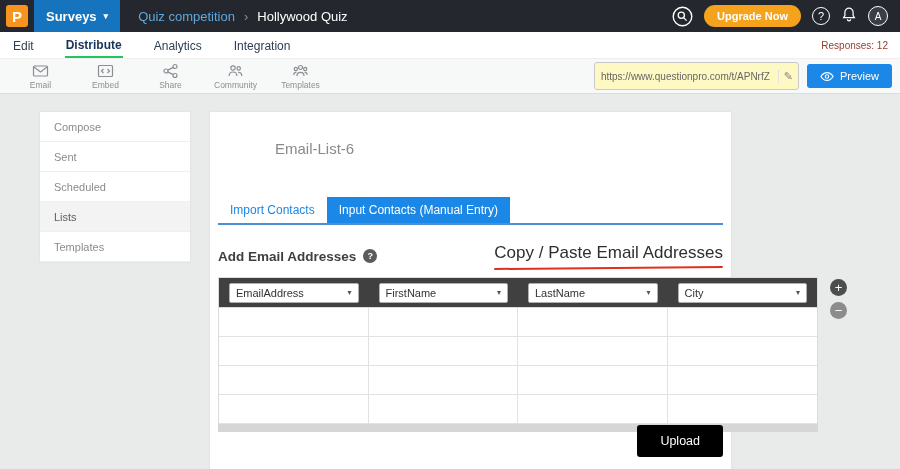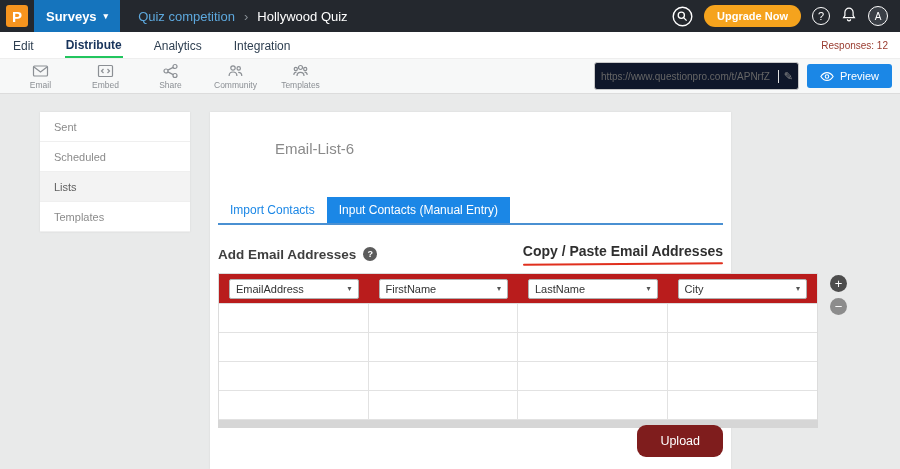--- a/index.html
+++ b/index.html
@@ -52,21 +52,21 @@
   .toolbar {
     height:36px; background:#f7f8f8; border-bottom:1px solid #dcdcdc; border-top:1px solid #eee;
     display:flex; align-items:center; padding:0 8px;
   }
   .channel {
     width:65px; display:flex; flex-direction:column; align-items:center; gap:1px; cursor:pointer;
   }
   .channel svg { stroke:#8b8f94; fill:none; stroke-width:1.2; }
   .channel-label { font-size:8.5px; color:#8b8f94; }
   .url-area { margin-left:auto; display:flex; align-items:center; gap:8px; }
-  .url-box { display:flex; align-items:center; background:#0f172a; border:1px solid #c9c9c9; border-radius:3px; height:28px; width:205px; }
+  .url-box { display:flex; align-items:center; background:#fef9c3; border:1px solid #c9c9c9; border-radius:3px; height:28px; width:205px; }
   .url-input {
     border:none; outline:none; flex:1; min-width:0; font-size:10px; color:#666;
     padding:0 6px; background:transparent; font-family:"Liberation Sans", sans-serif;
   }
   .pencil { width:20px; text-align:center; color:#888; font-size:11px; border-left:1px solid #e0e0e0; cursor:pointer; }
   .preview-btn {
     background:#1b87e6; color:#fff; border-radius:3px; height:24px;
     display:flex; align-items:center; gap:6px; padding:0 13px; font-size:11px; cursor:pointer;
   }
   .preview-btn svg { stroke:#fff; fill:none; stroke-width:1.3; }
@@ -90,26 +90,26 @@
   .tab.active { background:#1b87e6; color:#fff; }
 
   .section-row { display:flex; align-items:center; margin:18px 8px 0 8px; }
   .section-title { font-size:13.5px; color:#3f3f3f; font-weight:bold; }
   .help-dot {
     width:14px; height:14px; border-radius:50%; background:#5c5c5c; color:#fff;
     font-size:9px; font-weight:bold; display:flex; align-items:center; justify-content:center;
     margin-left:7px; cursor:pointer;
   }
   .copy-paste { margin-left:auto; cursor:pointer; }
-  .copy-paste-text { font-size:14px; color:#2f2f2f; font-weight:bold; }
+  .copy-paste-text { font-size:17px; color:#2f2f2f; font-weight:normal; }
   .red-underline { height:2px; background:#e0301e; margin-top:4px; border-radius:2px; transform:rotate(-0.5deg); }
 
   .table-wrap { position:relative; margin:8px 8px 0 8px; }
   .contacts-table { width:600px; border:1px solid #dcdcdc; border-bottom:none; background:#fff; }
-  .t-header { display:flex; background:#b91c1c; height:30px; align-items:center; border-bottom:1px solid #dcdcdc; }
+  .t-header { display:flex; background:#404040; height:30px; align-items:center; border-bottom:1px solid #dcdcdc; }
   .t-hcell { width:150px; padding:0 10px; }
   .hdr-select {
     background:#fff; border:1px solid #b0b0b0; border-radius:2px; height:20px;
     font-size:11px; color:#333; display:flex; align-items:center; justify-content:space-between;
     padding:0 6px; cursor:pointer;
   }
   .hdr-select .caret { font-size:8px; color:#555; }
   .t-row { display:flex; height:29px; border-bottom:1px solid #e2e2e2; }
   .t-cell { width:150px; border-right:1px solid #e2e2e2; cursor:text; }
   .t-cell:last-child { border-right:none; }
@@ -117,22 +117,22 @@
 
   .row-btns { position:absolute; left:612px; top:2px; display:flex; flex-direction:column; gap:6px; }
   .circle-btn {
     width:17px; height:17px; border-radius:50%; color:#fff; font-size:13px; line-height:1;
     display:flex; align-items:center; justify-content:center; cursor:pointer;
   }
   .circle-btn.plus { background:#4d4d4d; }
   .circle-btn.minus { background:#8c8c8c; }
 
   .upload-btn {
-    position:absolute; right:8px; bottom:12px; background:#7f1d1d; color:#fff;
-    font-size:12.5px; padding:9px 23px; border-radius:9px; cursor:pointer;
+    position:absolute; right:8px; bottom:12px; background:#000000; color:#fff;
+    font-size:12.5px; padding:9px 23px; border-radius:3px; cursor:pointer;
   }
 </style>
 </head>
 <body>
 
 <div class="topbar">
   <div class="logo">P</div>
   <div class="surveys-btn">
     <span>Surveys</span>
     <span class="caret">▾</span>
@@ -225,20 +225,21 @@
         <circle cx="8" cy="6" r="2"></circle>
       </svg>
       <span>Preview</span>
     </div>
   </div>
 </div>
 
 <div class="main">
 
   <div class="sidebar">
+    <div class="side-item">Compose</div>
     <div class="side-item">Sent</div>
     <div class="side-item">Scheduled</div>
     <div class="side-item active">Lists</div>
     <div class="side-item">Templates</div>
   </div>
 
   <div class="card">
     <div class="card-title">Email-List-6</div>
 
     <div class="tabs">

